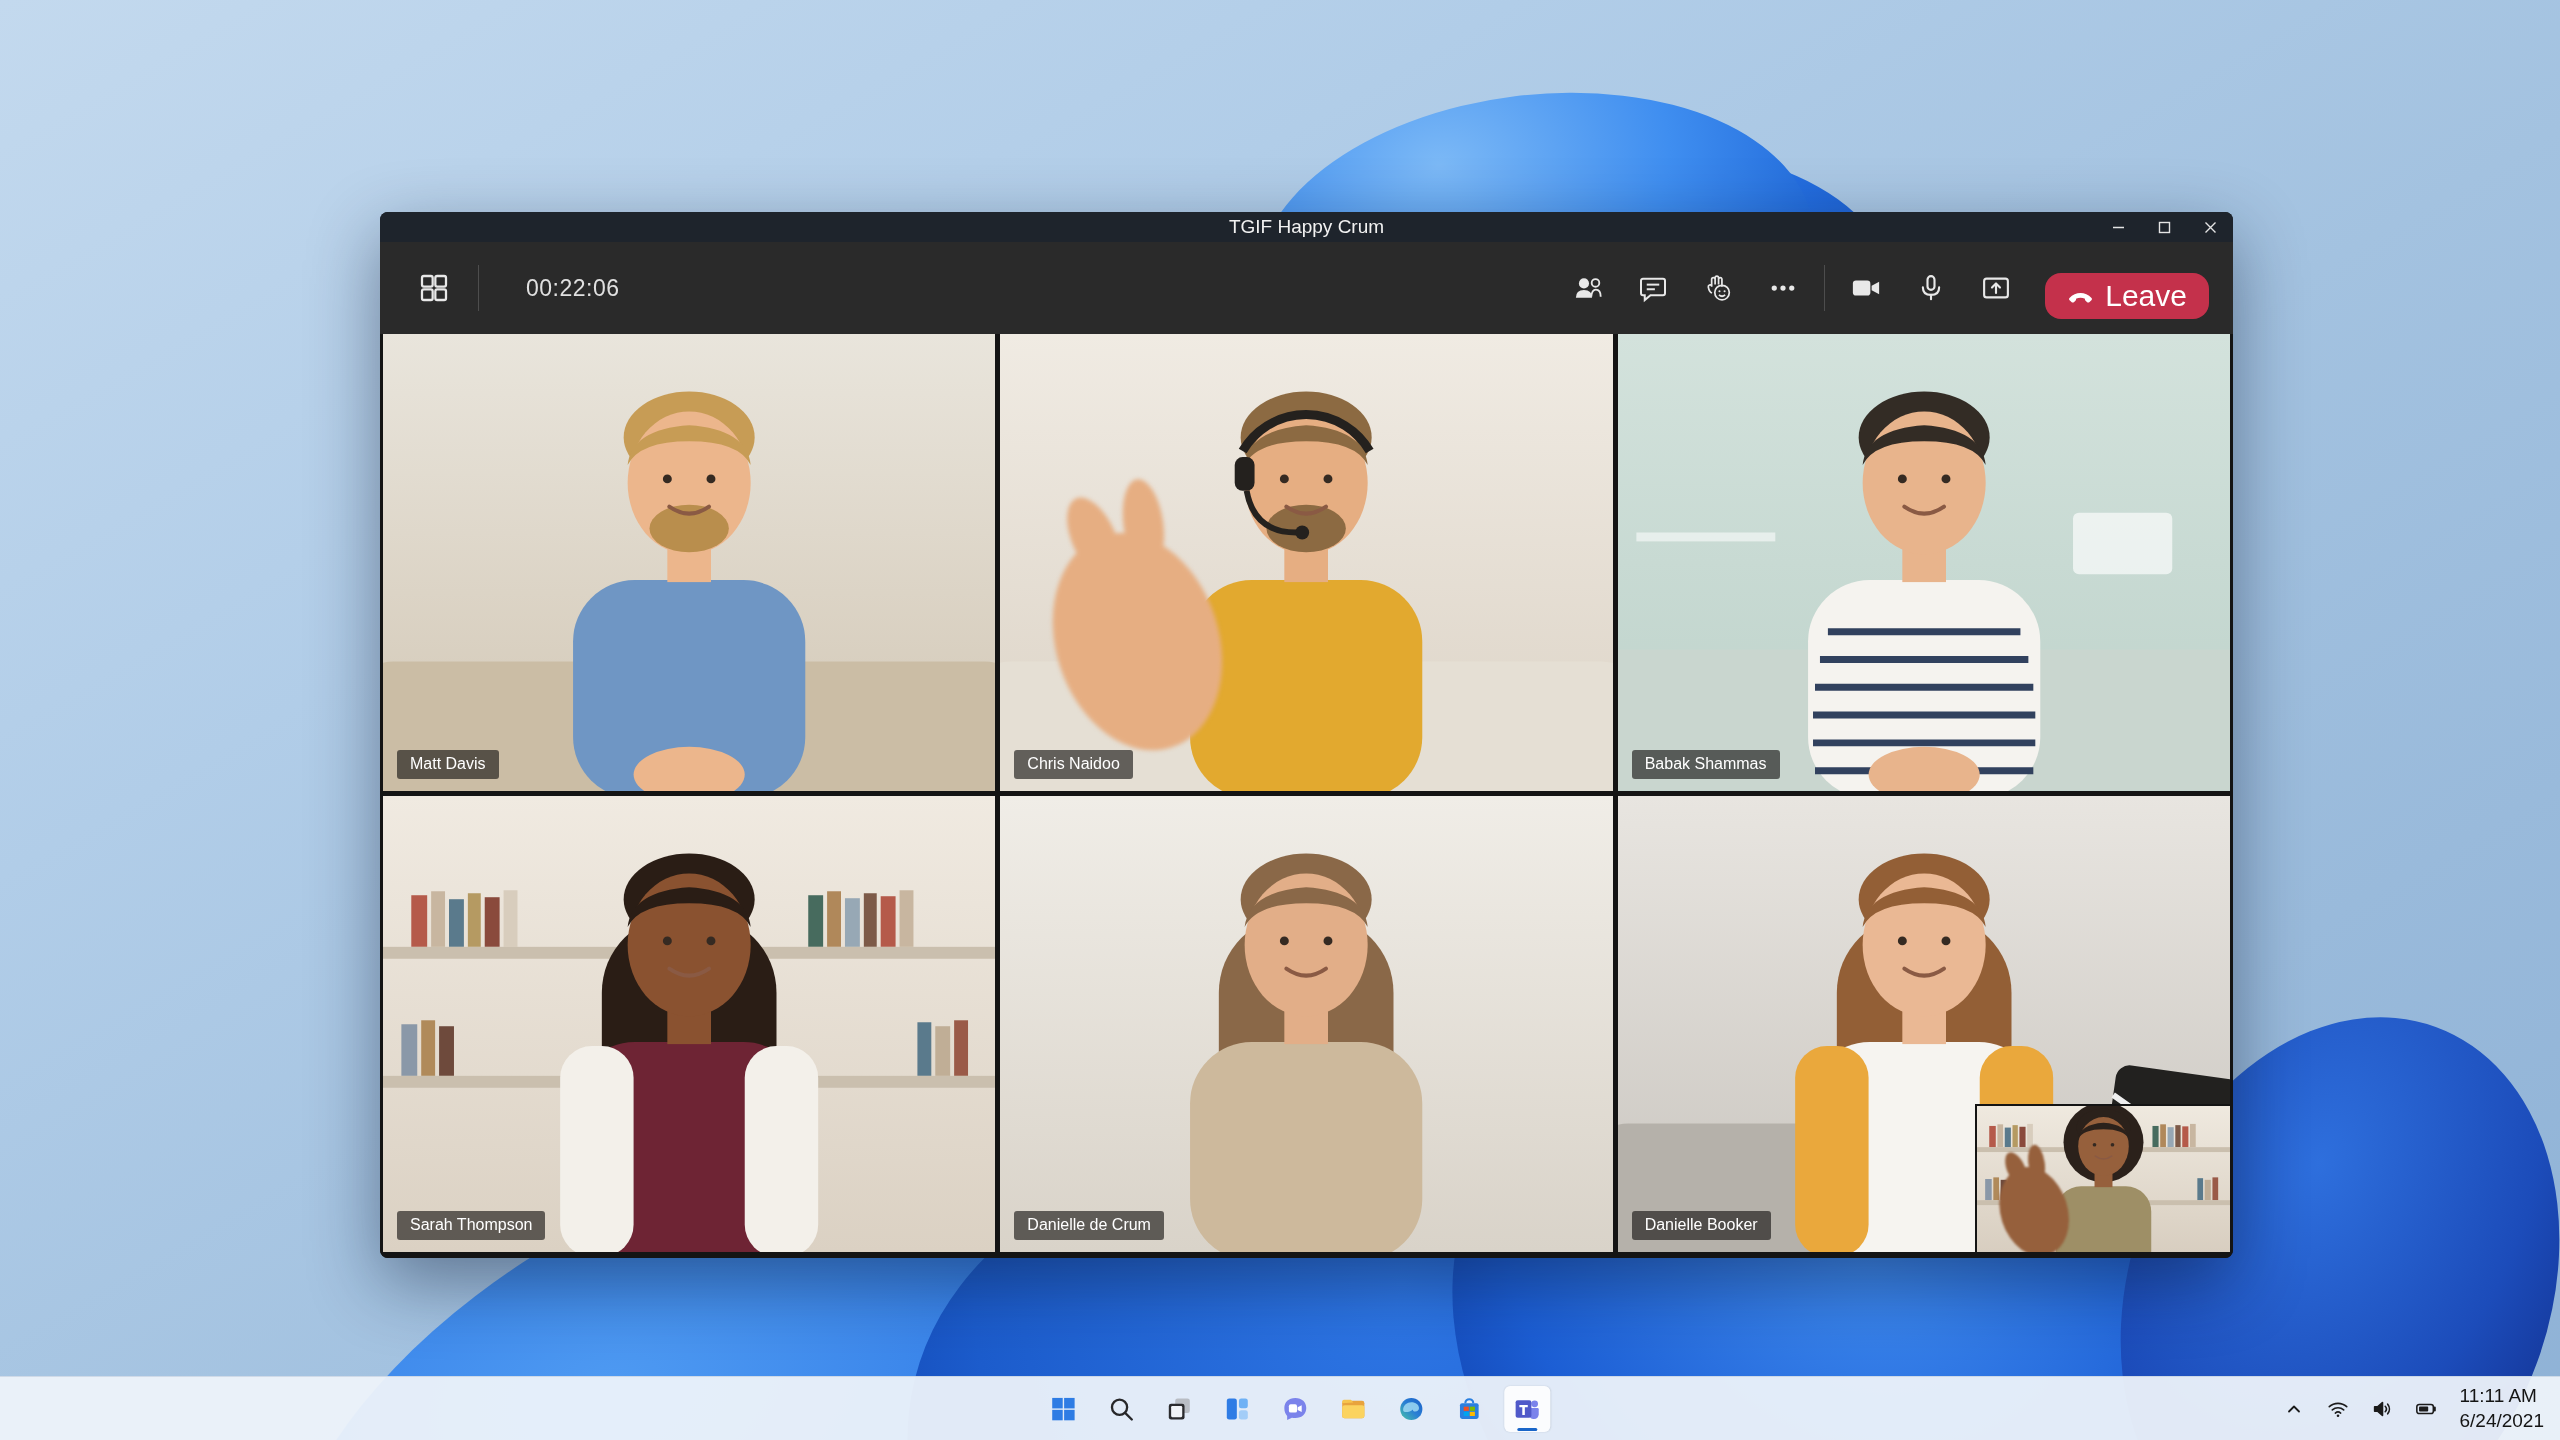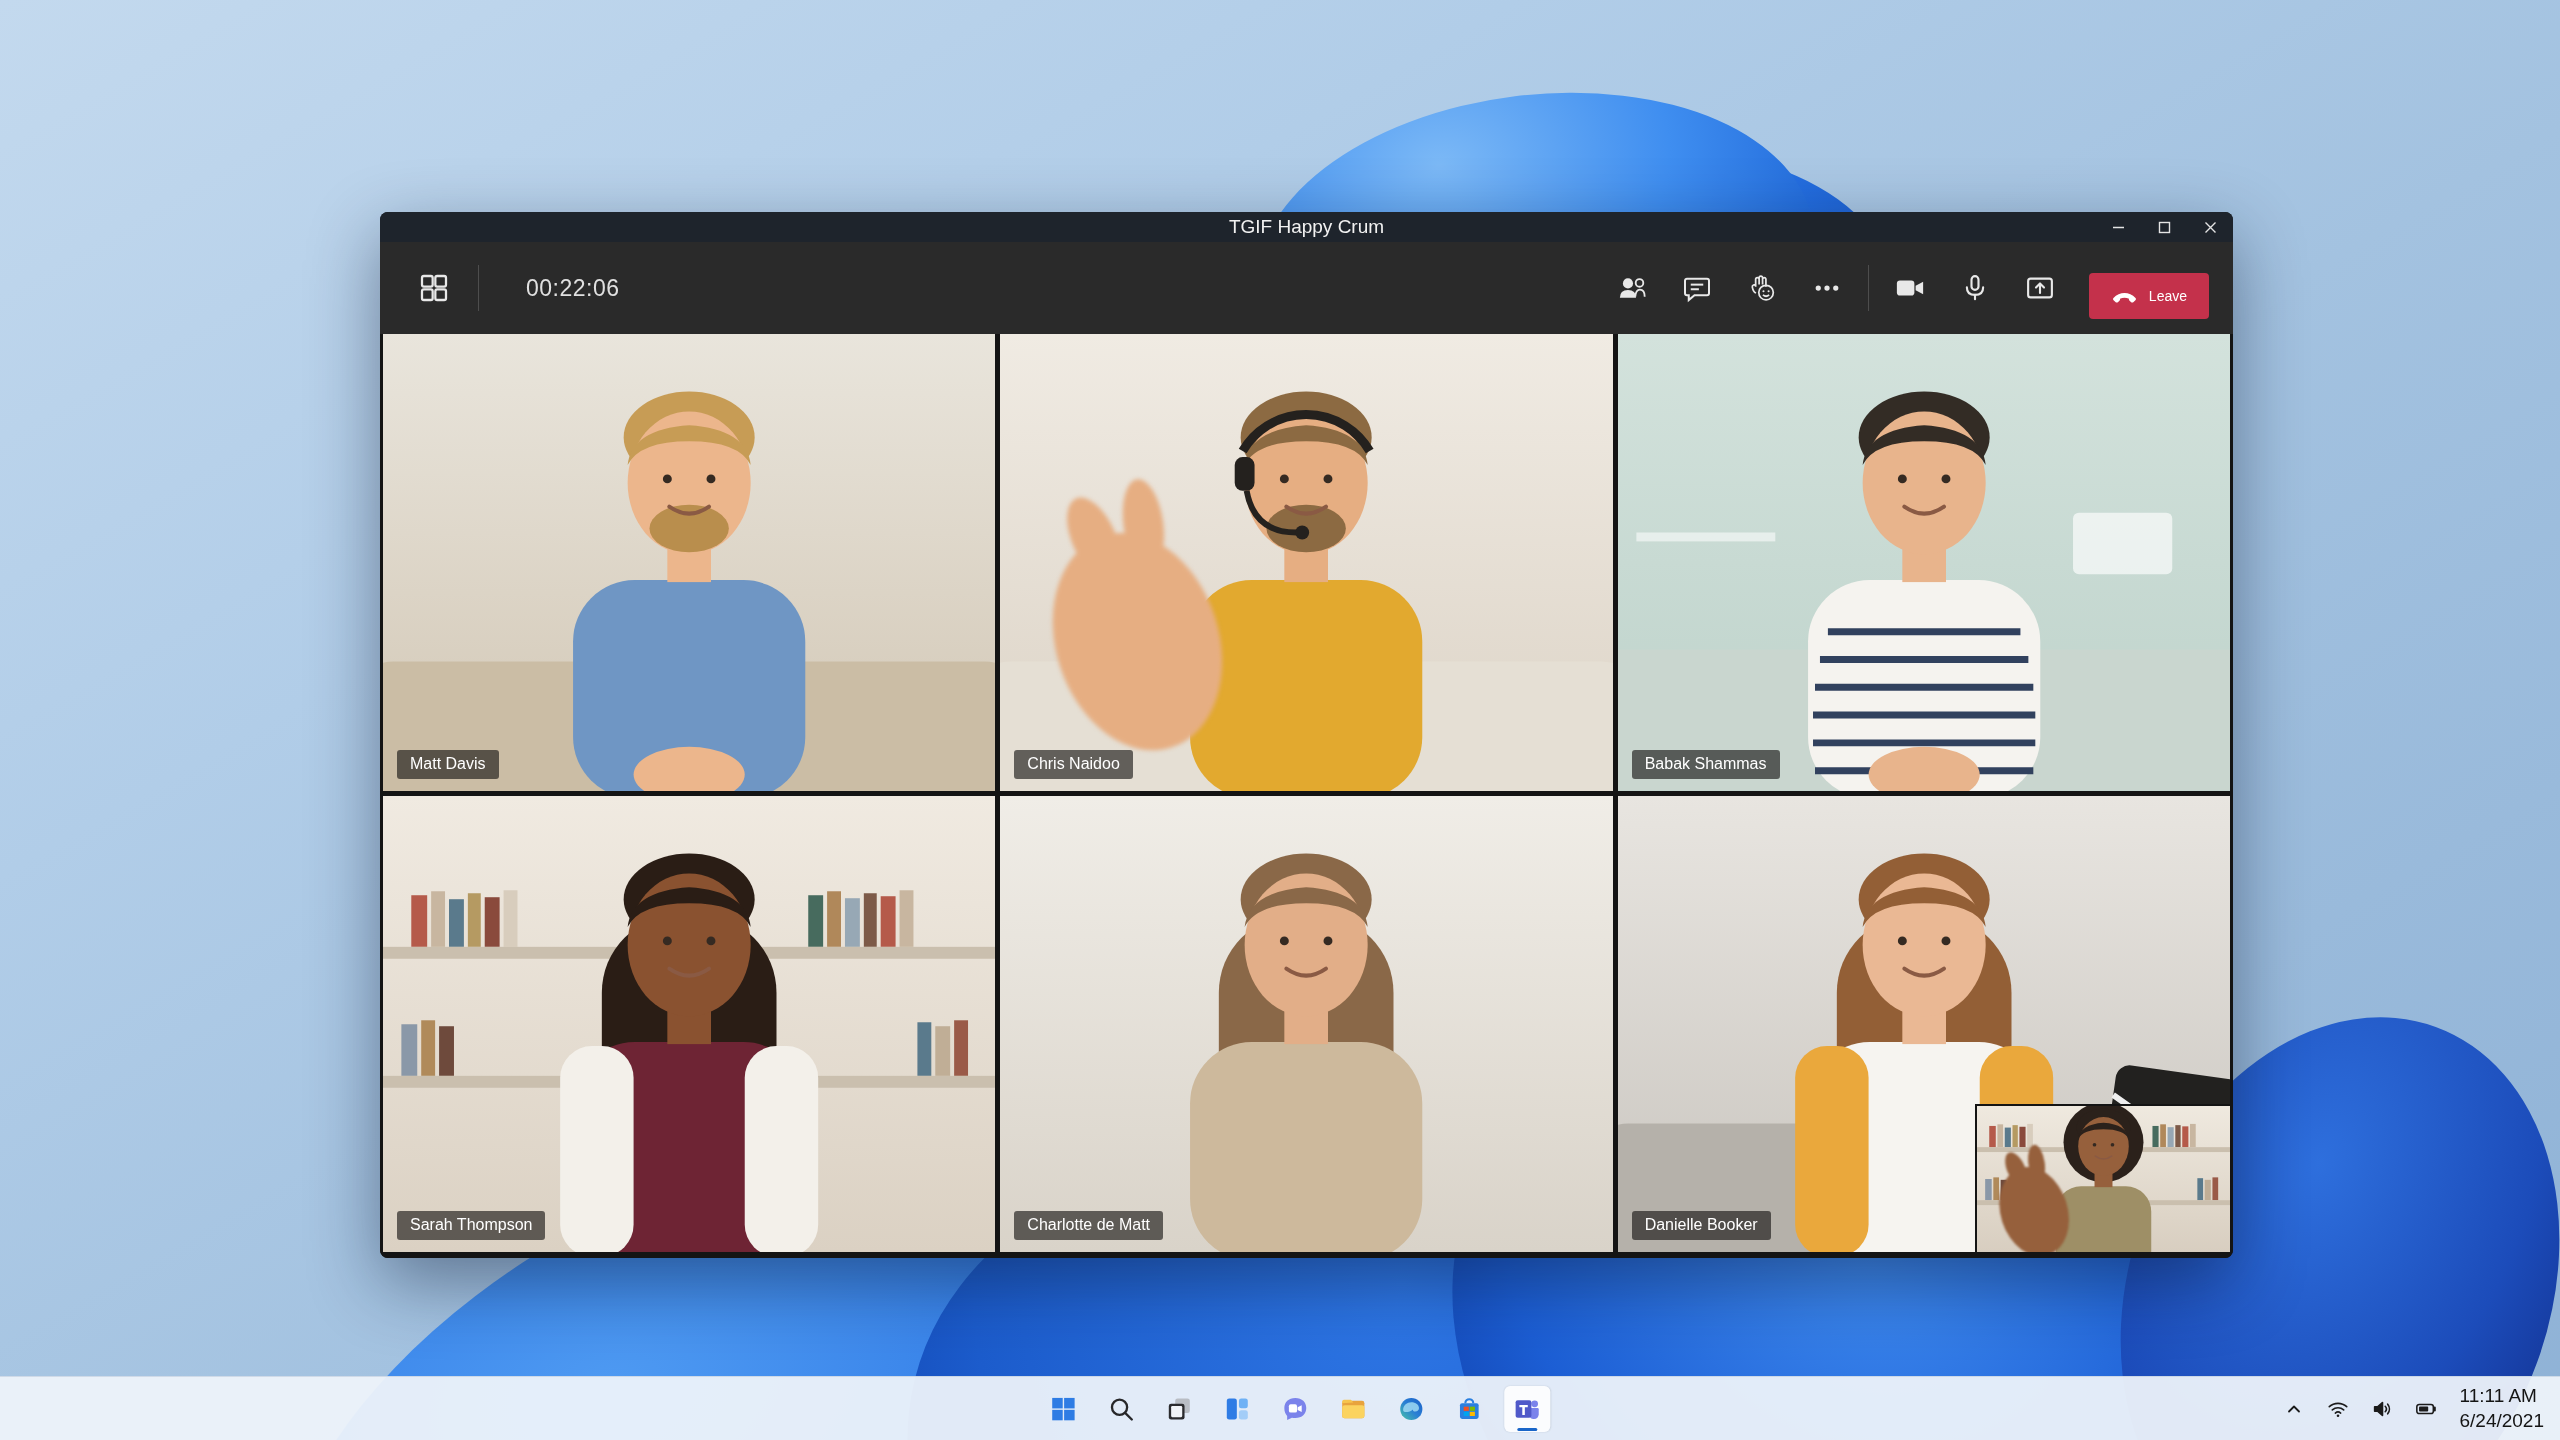--- a/index.html
+++ b/index.html
@@ -35,22 +35,22 @@
   .win-btn { width:46px; height:100%; display:flex; align-items:center; justify-content:center; color:#e4e4e4; }
   .toolbar { height:92px; background:#2a2a2a; display:flex; align-items:center; padding:0 24px 0 30px; flex:0 0 auto; }
   .tb-left { display:flex; align-items:center; gap:20px; }
   .tb-divider { width:1px; height:46px; background:#4d4d4d; }
   .timer { color:#e0e0e0; font-size:23px; letter-spacing:.5px;margin-left:27px; }
   .tb-right { margin-left:auto; display:flex; align-items:center; gap:17px; }
   .tb-btn { width:48px; height:48px; display:flex; align-items:center; justify-content:center; border:none;
     background:transparent; color:#e8e8e8; cursor:pointer; }
   .tb-btn svg { width:30px; height:30px; }
   .grid-btn svg { width:32px; height:32px; }
-  .leave-btn { height:46px; padding:0 22px; margin-left:8px; border:none; border-radius:4px;
-    background:var(--leave-red,#c4314b); color:#fff; font-size:14px; font-family:inherit;
+  .leave-btn { height:46px; padding:0 22px; margin-left:8px; border:none; border-radius:16px;
+    background:var(--leave-red,#c4314b); color:#fff; font-size:30px; font-family:inherit;
     display:flex; align-items:center; gap:11px; cursor:pointer;margin-top:16px; }
   .leave-btn svg { width:27px; height:27px; }
 
   
   .video-area { flex:1; background:#141414; padding:0 3px 6px; position:relative; }
   .video-grid { display:grid; width:100%; height:100%;
     grid-template-columns:repeat(3,1fr); grid-template-rows:repeat(2,1fr); gap:5px; }
   .tile { position:relative; overflow:hidden;
     --beard:transparent; --jacket:transparent; --furniture:transparent; }
   .scene-bg { position:absolute; inset:0; background:linear-gradient(180deg,var(--bg1) 0%,var(--bg2) 100%); }
@@ -588,21 +588,21 @@
         <rect x="238" y="124" width="20" height="34" rx="8" fill="#24211e"></rect>
         <path d="M250,158 Q258,202 304,200" stroke="#24211e" stroke-width="6" fill="none"></path>
         <circle cx="306" cy="200" r="7" fill="#24211e"></circle>
       </g>
       <g style="display:none" class="wave-blur">
         <ellipse cx="140" cy="310" rx="82" ry="112" transform="rotate(-18 140 310)" fill="var(--skin)"></ellipse>
         <ellipse cx="96" cy="206" rx="22" ry="44" transform="rotate(-24 96 206)" fill="var(--skin)"></ellipse>
         <ellipse cx="146" cy="192" rx="20" ry="46" transform="rotate(-8 146 192)" fill="var(--skin)"></ellipse>
       </g>
     </svg>
-    <div class="name-label"><span>Charlotte de Matt</span></div>
+    <div class="name-label"><span>Danielle de Crum</span></div>
   </div>
         <div class="tile" style="--bg1: #e8e5e0; --bg2: #c9c5bf; --furniture: #b5b1aa; --hair: #935f36; --skin: #eab894; --shirt: #f6f4f0; --jacket: #eaa83c;">
     <div class="scene-bg"></div>
     <svg class="scene" viewBox="0 0 620 460" preserveAspectRatio="xMidYMid slice" aria-label="Smiling woman in a yellow cardigan over a white top on a gray couch with a black-and-white patterned pillow">
       <g style="display:none">
         <rect x="30" y="100" width="16" height="52" fill="#b55a4a"></rect>
               <rect x="50" y="96" width="14" height="56" fill="#c8b6a0"></rect>
         <rect x="68" y="104" width="15" height="48" fill="#5a7a8c"></rect>
               <rect x="87" y="98" width="13" height="54" fill="#b59a62"></rect>
         <rect x="104" y="102" width="15" height="50" fill="#8a4a3c"></rect>

